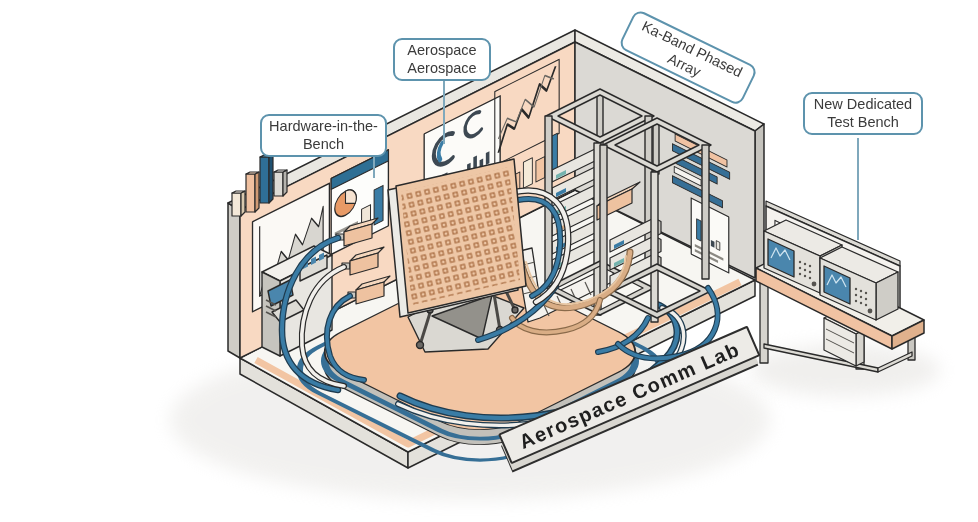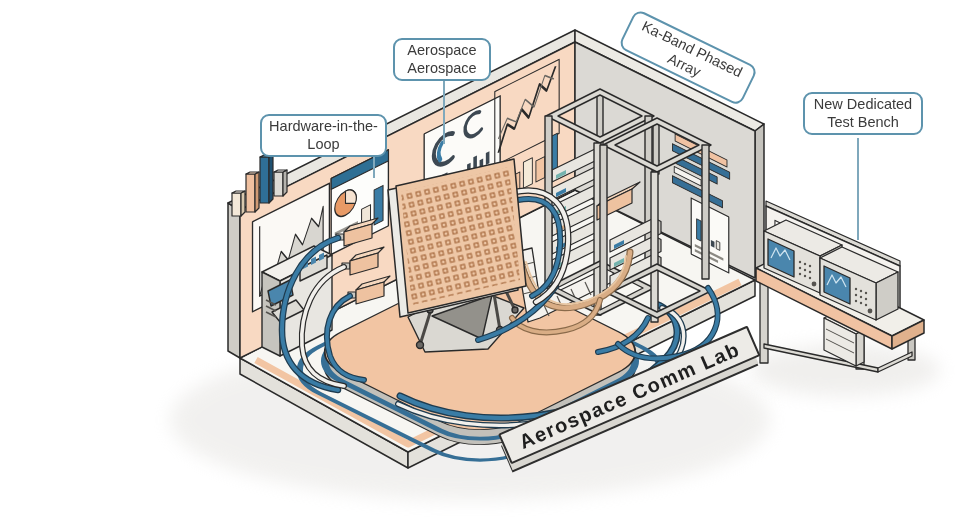--- a/index.html
+++ b/index.html
@@ -390,21 +390,21 @@
 
   <g stroke="#7fa8bc" stroke-width="2">
     <line x1="374" y1="134" x2="374" y2="178"></line>
     <line x1="444" y1="77" x2="444" y2="144"></line>
     <line x1="858" y1="138" x2="858" y2="240"></line>
   </g>
 </svg>
 
 <div class="callout" id="callout-hil" style="left:260px;top:90px;width:127px;margin-top:24px;">
   <div class="ln">Hardware-in-the-</div>
-  <div class="ln">Loop</div>
+  <div class="ln">Bench</div>
 </div>
 
 <div class="callout" id="callout-attitude" style="left:393px;top:38px;width:98px;">
   <div class="ln">Aerospace</div>
   <div class="ln">Aerospace</div>
 </div>
 
 <div class="callout" id="callout-kaband" style="left:620px;top:36px;width:136px;">
   <div class="ln">Ka-Band Phased</div>
   <div class="ln">Array</div>

